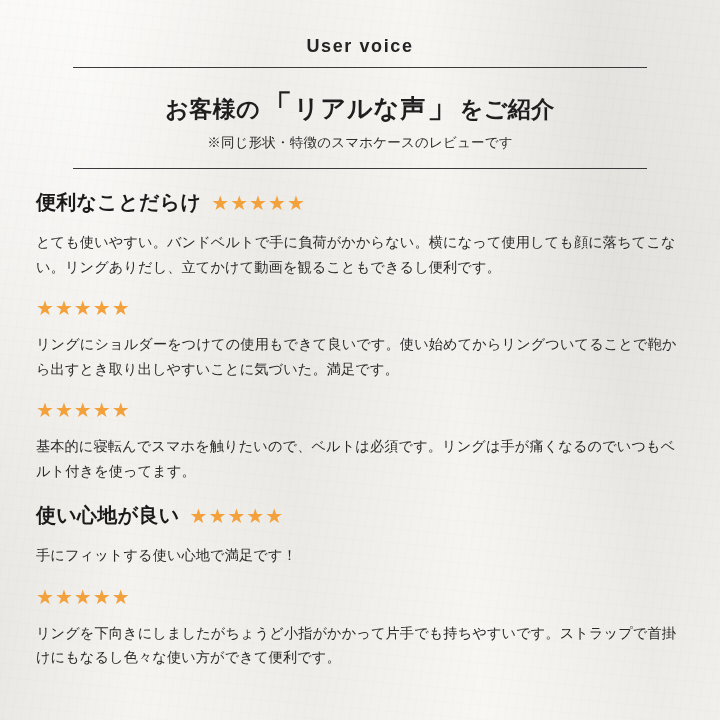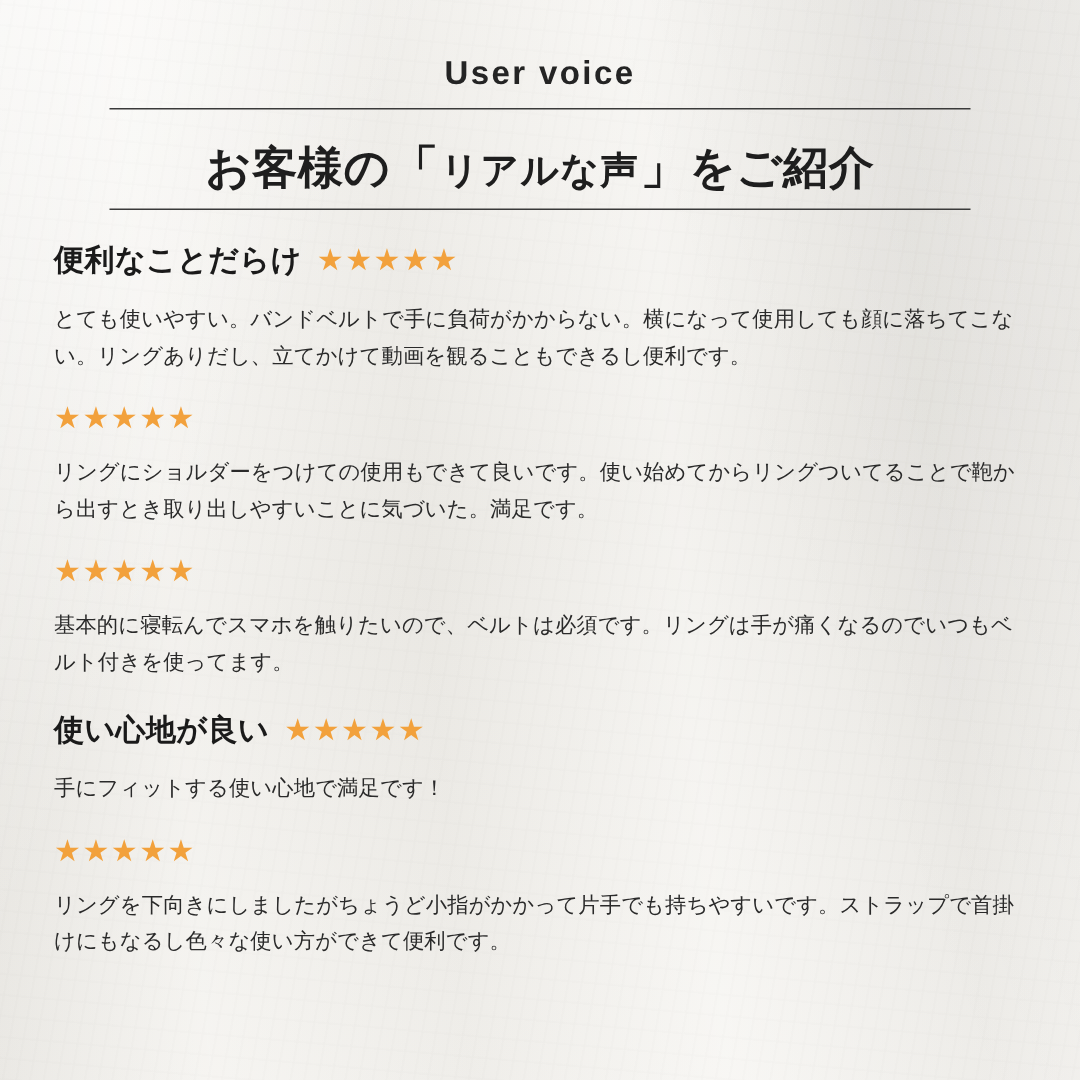--- a/index.html
+++ b/index.html
@@ -42,21 +42,21 @@
     padding: 0 32px;
     box-sizing: border-box;
   }
 
   
   .header {
     padding-top: 36px;
     text-align: center;
   }
   .eyebrow {
-    font-size: 22px;
+    font-size: 18px;
     letter-spacing: 1.6px;
     font-weight: 700;
     color: #242424;
     margin-bottom: 10px;
   }
   .rule {
     border: 0;
     border-top: 1px solid #3a3a3a;
     width: 574px;
     margin: 0 auto;
@@ -66,21 +66,21 @@
     font-size: 27px;
     font-weight: 700;
     letter-spacing: 0.5px;
     display: flex;
     justify-content: center;
     align-items: baseline;
     gap: 0px;
     white-space: nowrap;
   }
   .headline .small {
-    font-size: 30px;
+    font-size: 23px;
   }
   .headline .big {
     font-size: 25px;
     letter-spacing: 1px;
   }
   .headline .bracket {
     font-size: 31px;
     padding: 0 1px;
   }
   .subnote {
@@ -135,20 +135,21 @@
   <div class="header">
     <div class="eyebrow">User voice</div>
     <hr class="rule">
     <h1 class="headline">
       <span class="small">お客様の</span>
         <span class="bracket">「</span>
         <span class="big">リアルな声</span>
         <span class="bracket">」</span>
         <span class="small">をご紹介</span>
     </h1>
+    <div class="subnote">※同じ形状・特徴のスマホケースのレビューです</div>
     <hr class="rule">
   </div>
 
   <div class="reviews">
 
     <div class="review">
       <div class="review-head">
         <span class="review-title">便利なことだらけ</span>
         <span class="stars">★★★★★</span>
       </div>

